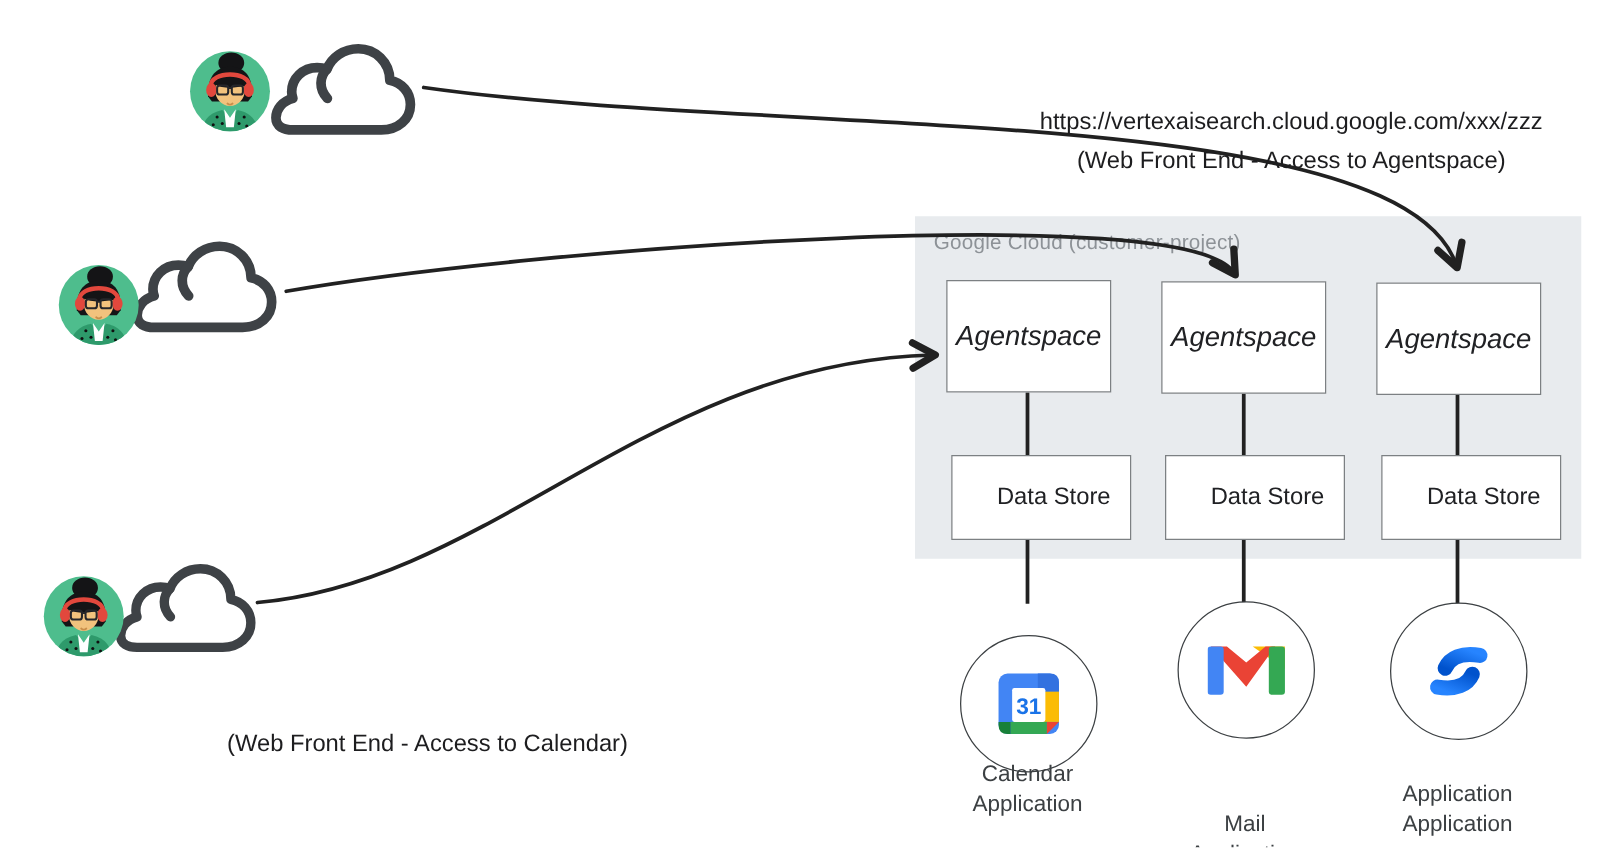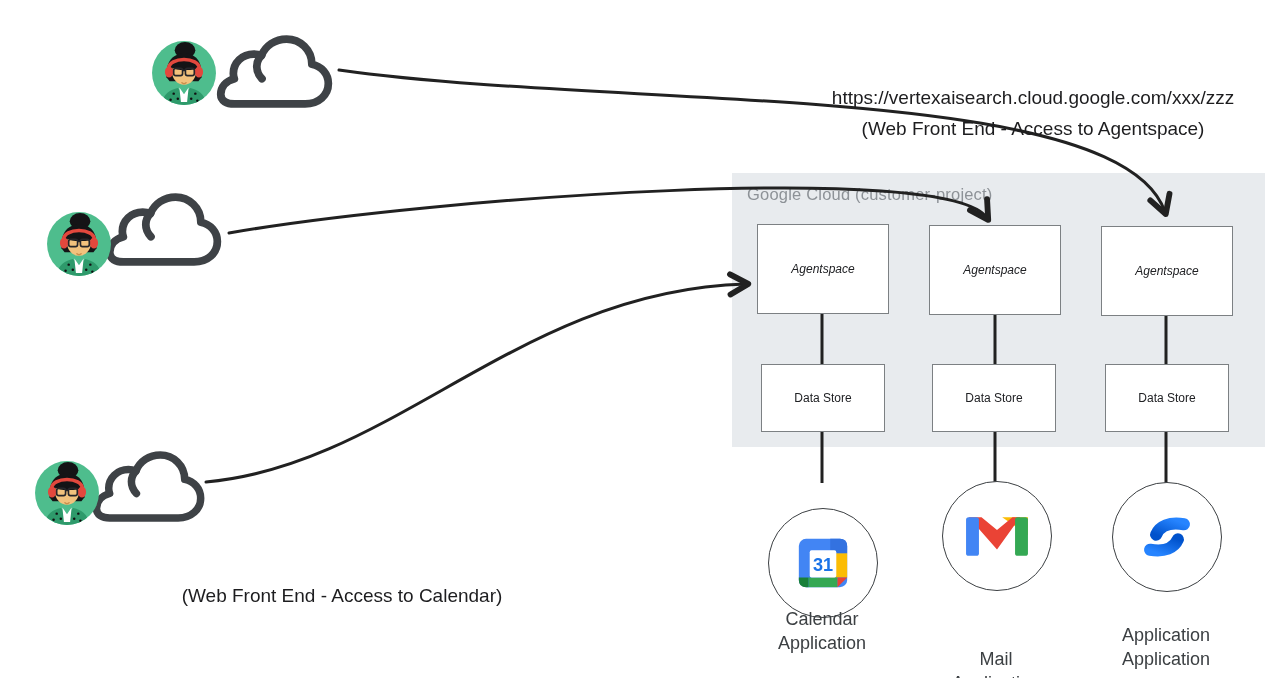--- a/index.html
+++ b/index.html
@@ -8,22 +8,22 @@
   .abs{position:absolute;}
   
   .req{width:480px;text-align:center;font-size:19px;line-height:31px;color:#1d1d1f;margin-top:42px;}
   .req .url{display:block;}
   .req .note{display:block;}
   
   #region{left:732px;top:173px;width:533px;height:274px;background:#e8ebee;}
   #region-label{left:747px;top:185px;font-size:16.5px;color:#8d9297;letter-spacing:.2px;}
   
   .node{background:#fff;border:1.6px solid #7c8083;display:flex;align-items:center;justify-content:center;}
-  .agent{width:130px;height:88px;font-style:italic;font-size:12px;align-items:center;}
-  .store{width:122px;height:66px;font-size:12px;}
+  .agent{width:130px;height:88px;font-style:italic;font-size:22px;align-items:center;}
+  .store{width:122px;height:66px;font-size:19px;padding-left:20px;}
   .agent.c1{left:757px;top:224px;} .agent.c2{left:929px;top:225px;} .agent.c3{left:1101px;top:226px;}
   .store.c1{left:761px;top:364px;} .store.c2{left:932px;top:364px;} .store.c3{left:1105px;top:364px;}
   
   .appcircle{width:108px;height:108px;border-radius:50%;background:#fff;border:1.6px solid #3c4043;
              display:flex;align-items:center;justify-content:center;}
   .appcircle.c1{left:768px;top:508px;} .appcircle.c2{left:942px;top:481px;} .appcircle.c3{left:1112px;top:482px;}
   
   .applabel{width:180px;text-align:center;font-size:18px;line-height:23.5px;color:#3c4043;}
   .applabel span{display:block;}
   .applabel.c1{left:732px;top:608px;} .applabel.c2{left:906px;top:648px;} .applabel.c3{left:1076px;top:624px;}

